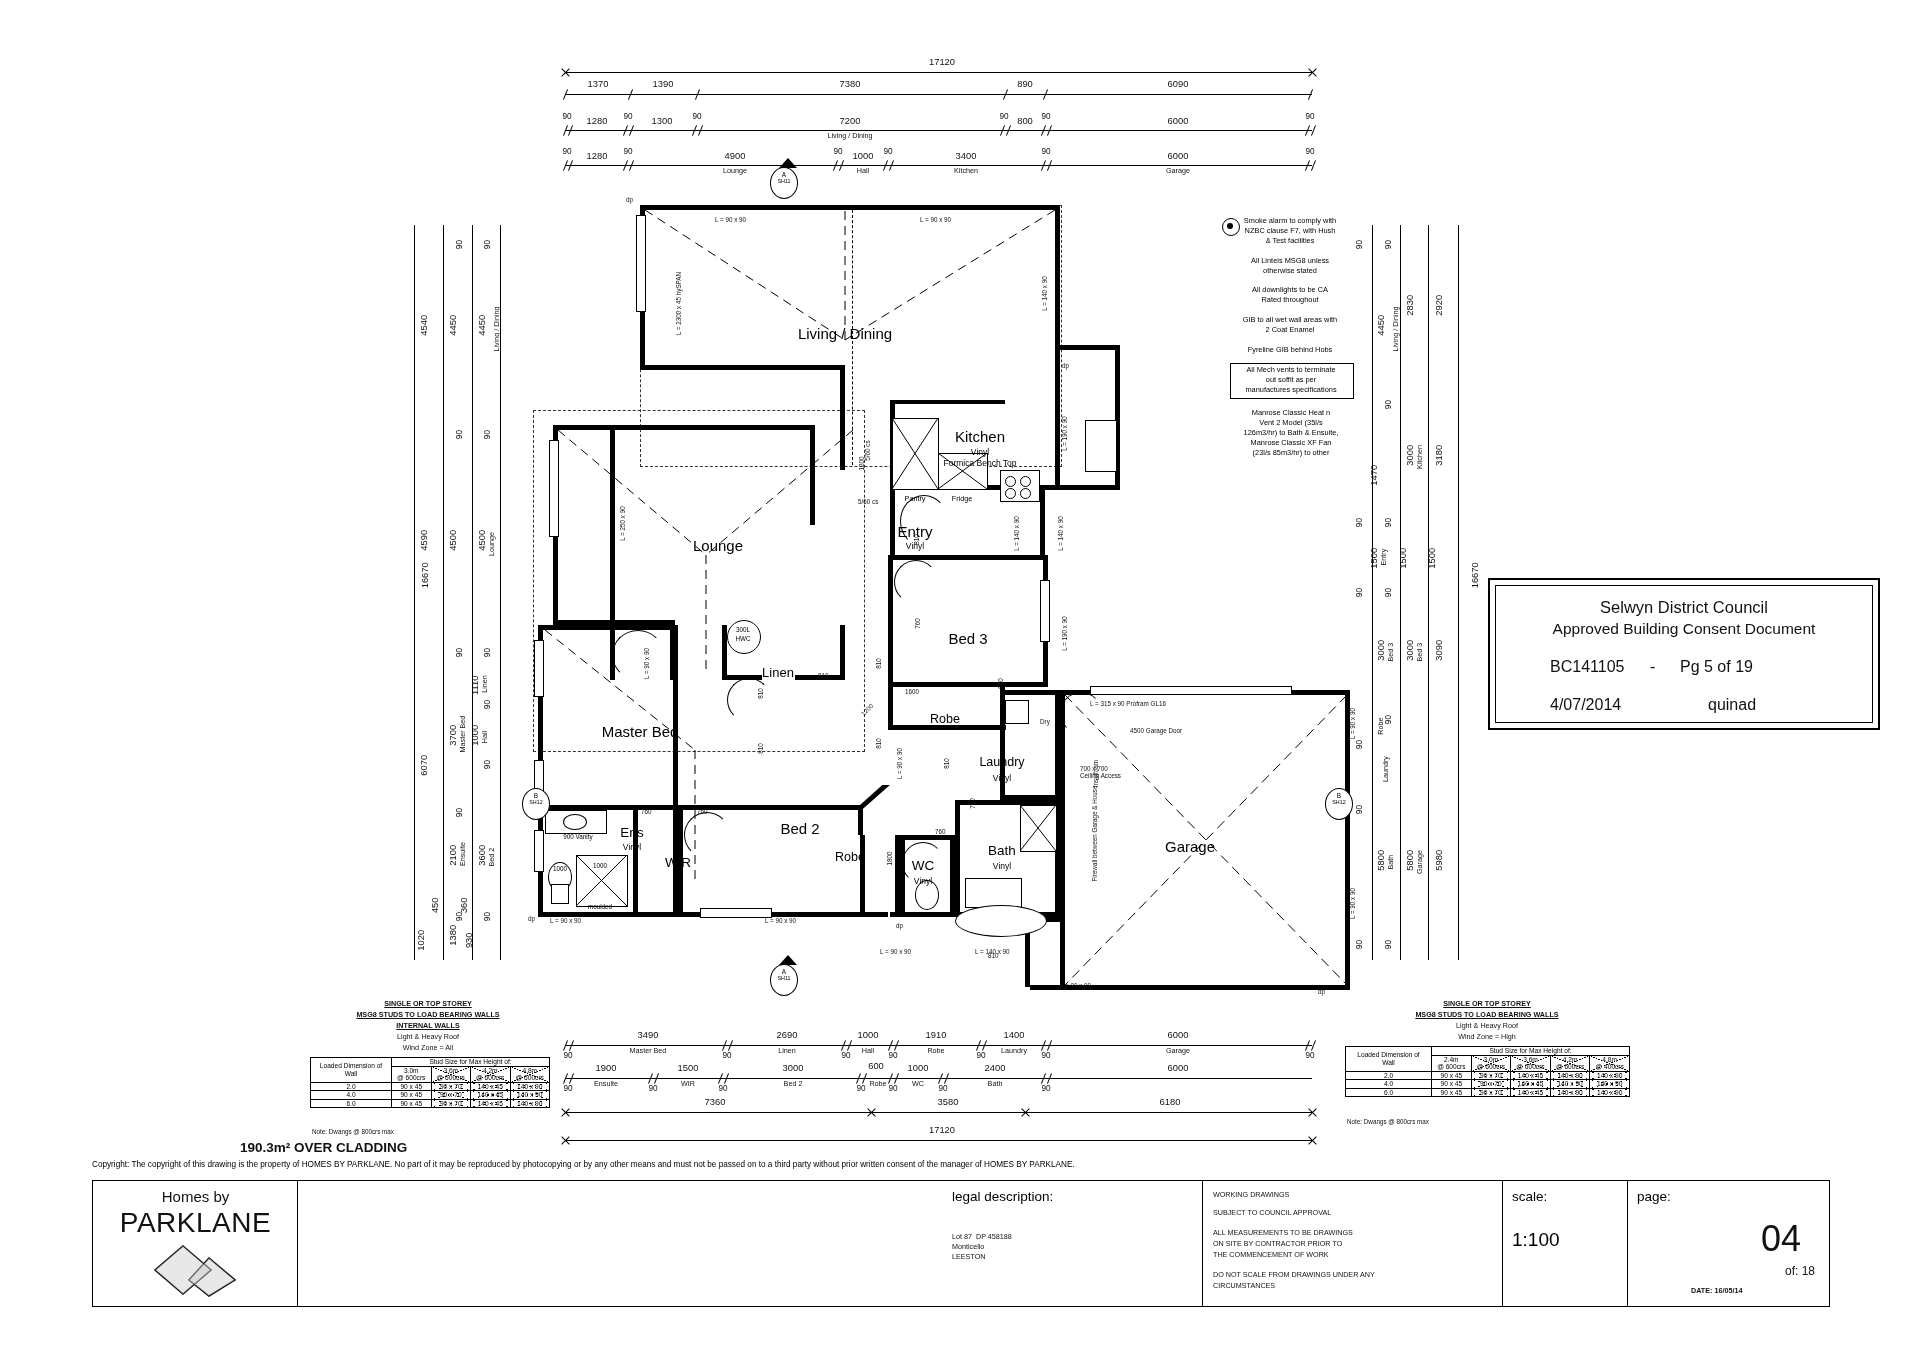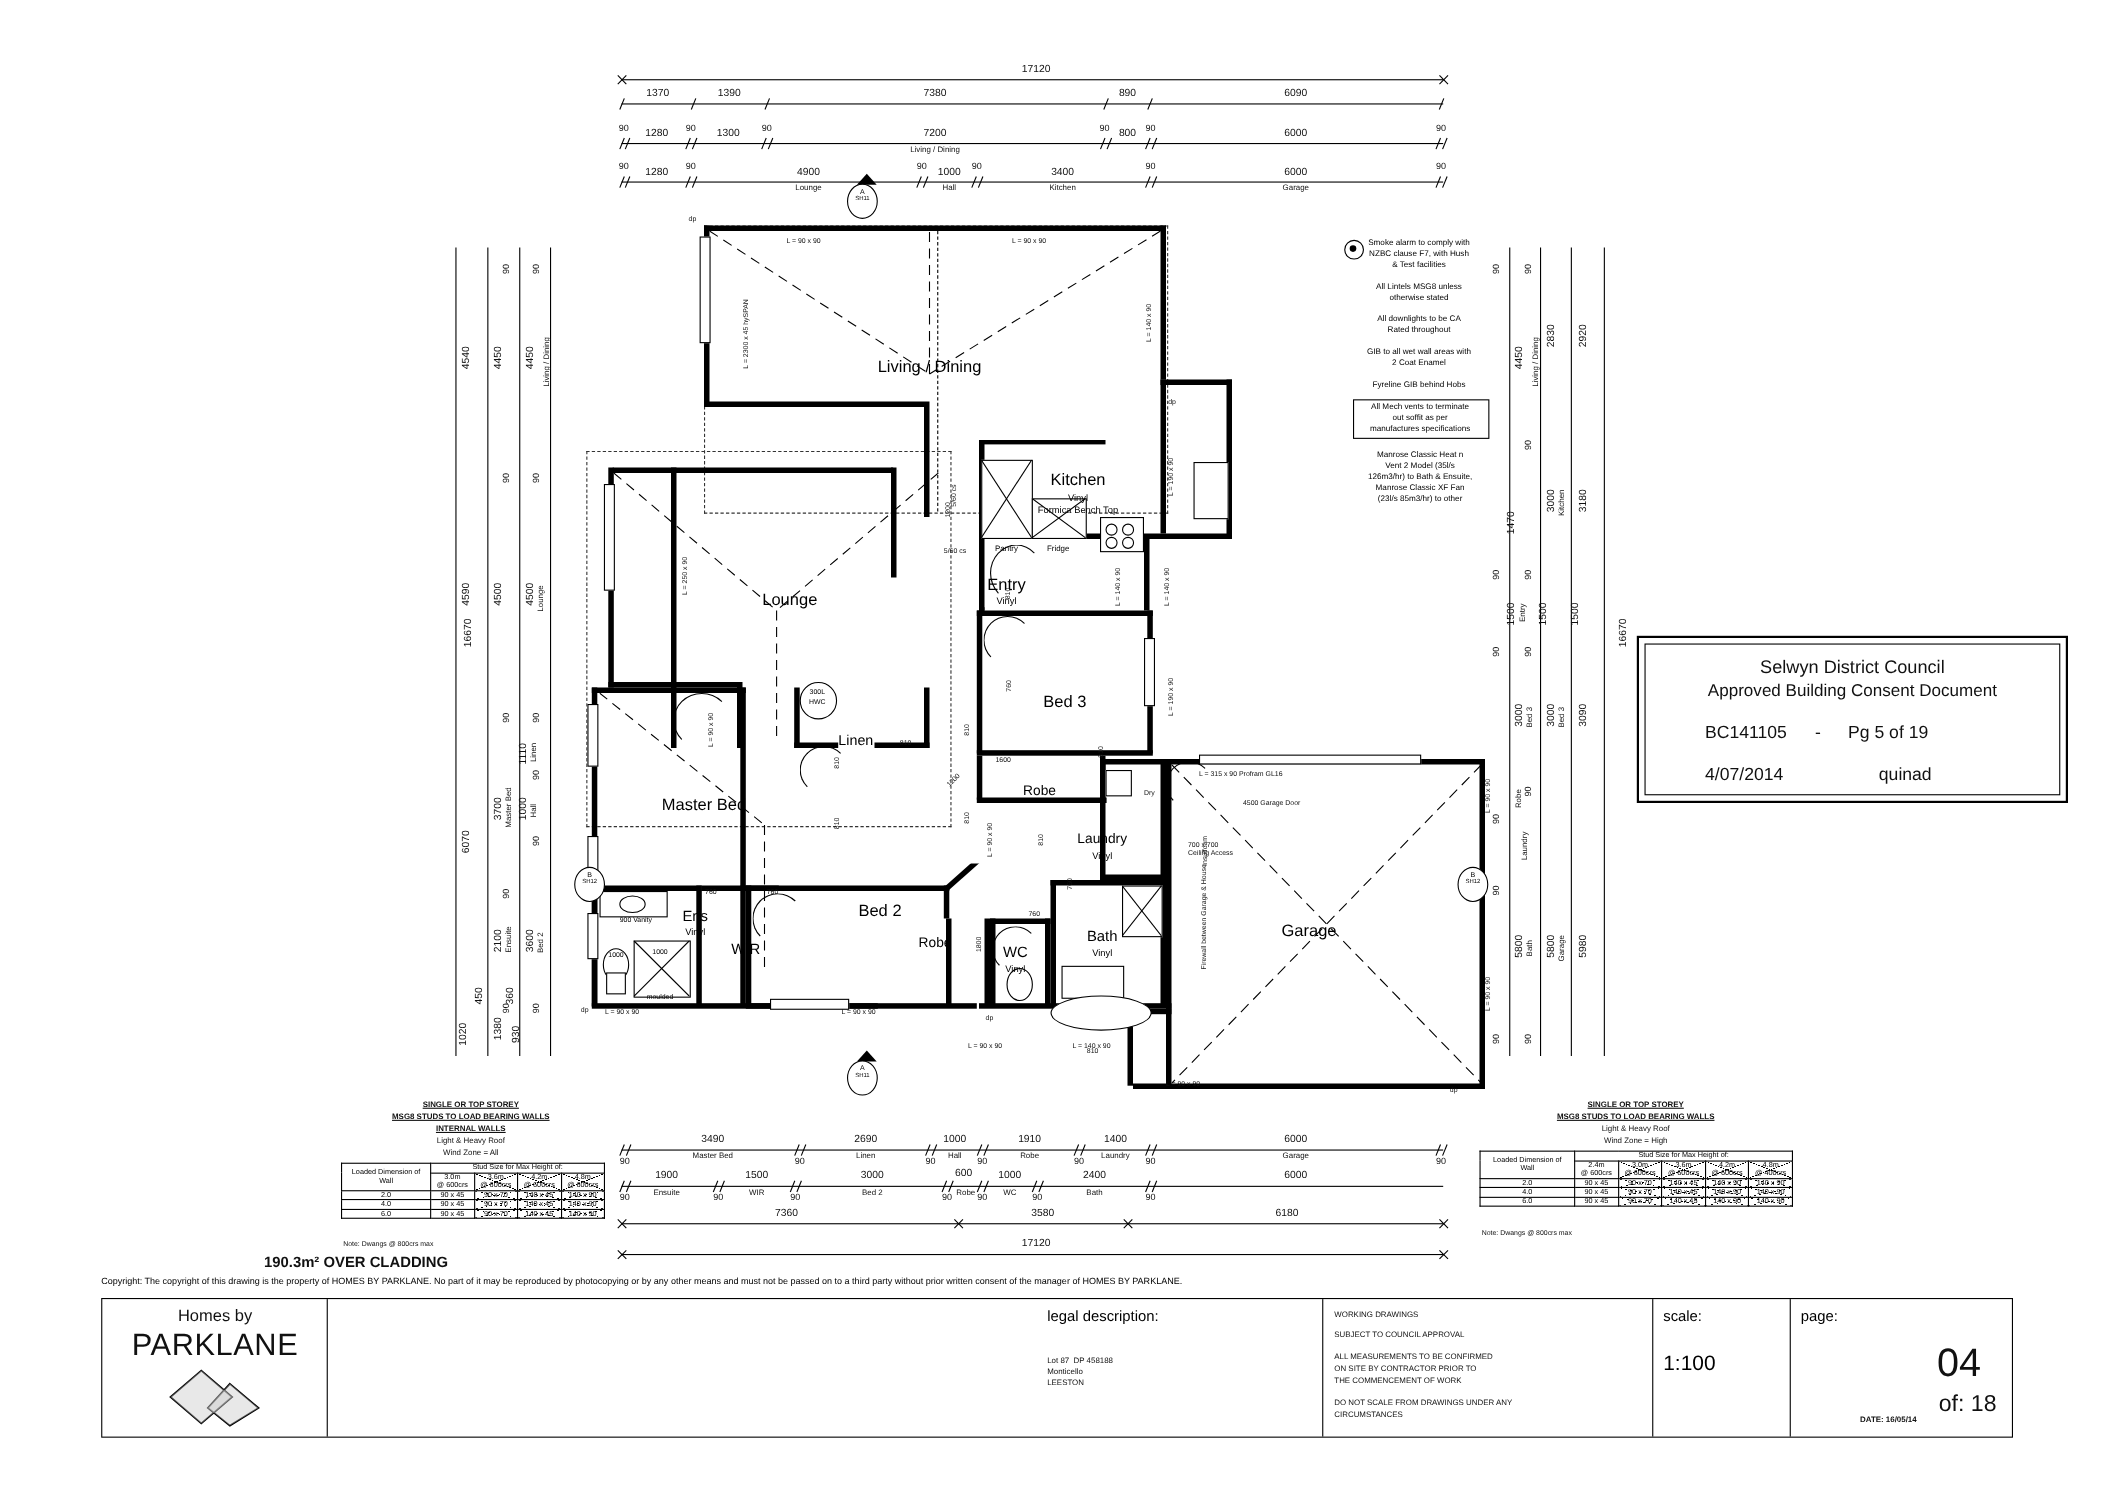--- a/index.html
+++ b/index.html
@@ -793,33 +793,33 @@
     <div class="tcell" style="left:850px;top:0;width:260px;">
       <div class="tlabel">legal description:</div>
       <div class="txt tiny" style="left:9px;top:52px;">Lot 87  DP 458188</div>
       <div class="txt tiny" style="left:9px;top:62px;">Monticello</div>
       <div class="txt tiny" style="left:9px;top:72px;">LEESTON</div>
     </div>
 
     <div class="tcell" style="left:1110px;top:0;width:300px;">
       <div class="txt tiny" style="left:10px;top:10px;">WORKING DRAWINGS</div>
       <div class="txt tiny" style="left:10px;top:28px;">SUBJECT TO COUNCIL APPROVAL</div>
-      <div class="txt tiny" style="left:10px;top:48px;">ALL MEASUREMENTS TO BE CONFIRMED</div>
+      <div class="txt tiny" style="left:10px;top:48px;">ALL MEASUREMENTS TO BE DRAWINGS</div>
       <div class="txt tiny" style="left:10px;top:59px;">ON SITE BY CONTRACTOR PRIOR TO</div>
       <div class="txt tiny" style="left:10px;top:70px;">THE COMMENCEMENT OF WORK</div>
       <div class="txt tiny" style="left:10px;top:90px;">DO NOT SCALE FROM DRAWINGS UNDER ANY</div>
       <div class="txt tiny" style="left:10px;top:101px;">CIRCUMSTANCES</div>
     </div>
 
     <div class="tcell" style="left:1410px;top:0;width:125px;">
       <div class="tlabel">scale:</div>
       <div class="tval" style="top:48px;">1:100</div>
     </div>
 
     <div class="tcell" style="left:1535px;top:0;width:201px;border-right:none;">
       <div class="tlabel">page:</div>
       <div class="txt" style="right:14px;left:auto;top:38px;font-size:36px;width:100%;text-align:right;padding-right:14px;box-sizing:border-box;">04</div>
-      <div class="txt" style="top:84px;font-size:21px;width:100%;text-align:right;padding-right:14px;box-sizing:border-box;">of: 18</div>
+      <div class="txt" style="top:84px;font-size:12px;width:100%;text-align:right;padding-right:14px;box-sizing:border-box;">of: 18</div>
       <div class="txt tiny" style="left:63px;top:106px;font-weight:bold;">DATE: 16/05/14</div>
     </div>
   </div>
 
 </div>
 
 </body></html>

